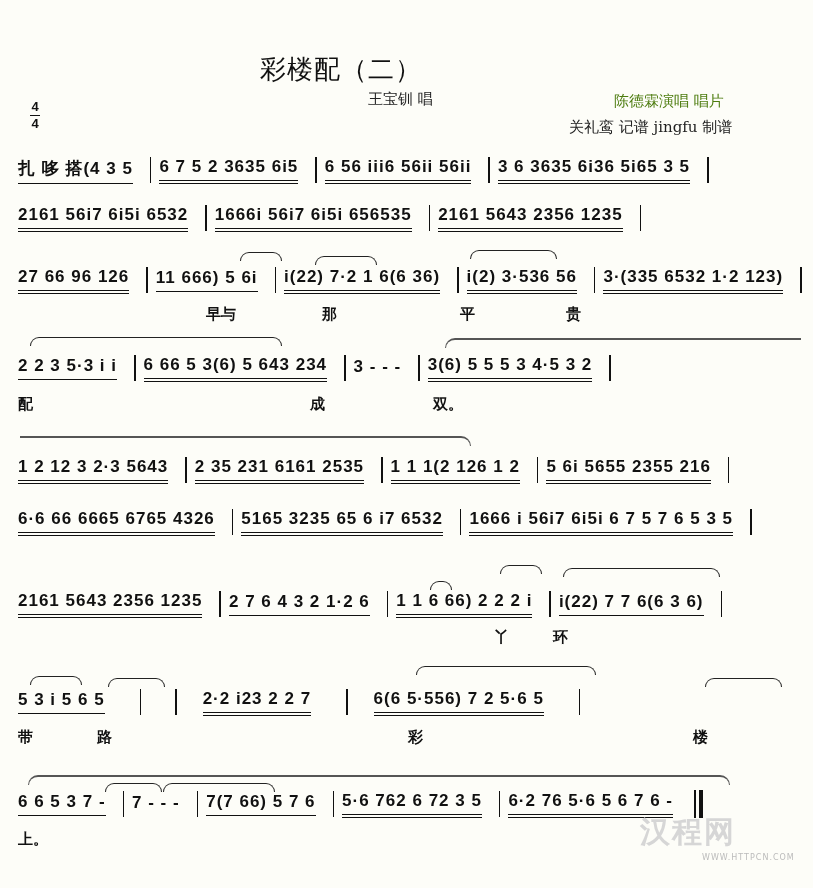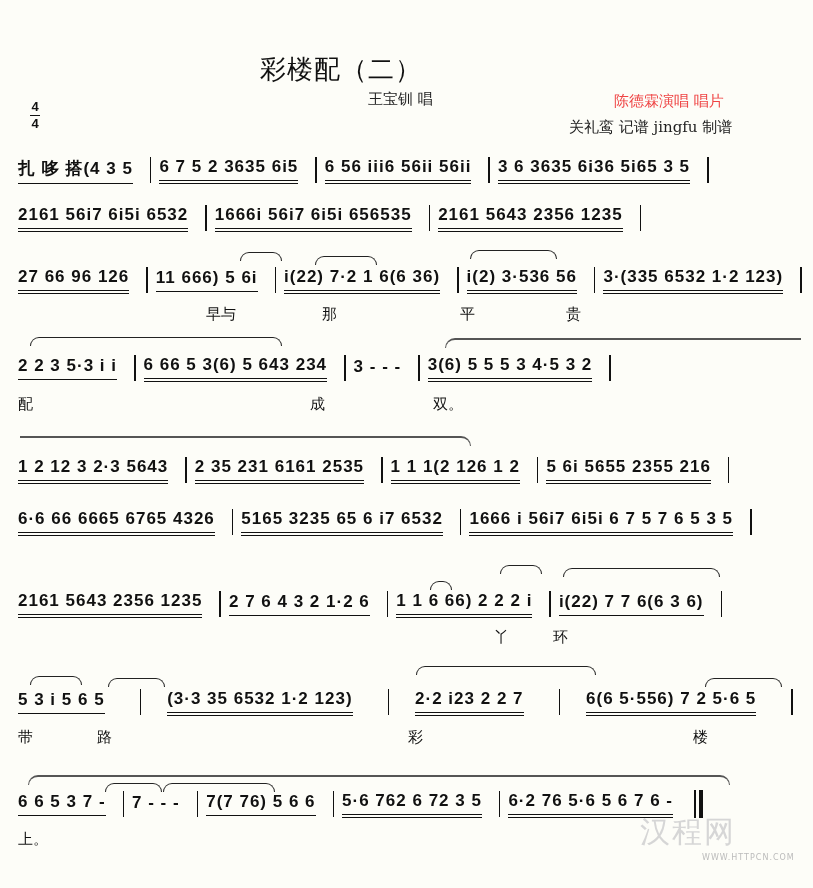--- a/index.html
+++ b/index.html
@@ -5,39 +5,39 @@
   html, body { margin:0; padding:0; }
   body {
     width:813px; height:888px; overflow:hidden; position:relative;
     background:#fdfdf8;
     font-family:"Liberation Sans", sans-serif;
     color:#111;
   }
   .title { position:absolute; left:0; width:682px; top:52px; text-align:center;
     font-family:"DejaVu Serif", serif; font-size:26px; letter-spacing:1px; }
   .singer { position:absolute; left:368px; top:90px; font-family:"DejaVu Serif", serif; font-size:15px; color:#222; }
-  .credit1 { position:absolute; left:614px; top:92px; font-family:"DejaVu Serif", serif; font-size:15px; color:#ef4444; }
+  .credit1 { position:absolute; left:614px; top:92px; font-family:"DejaVu Serif", serif; font-size:15px; color:#4d7c0f; }
   .credit2 { position:absolute; left:569px; top:118px; font-family:"DejaVu Serif", serif; font-size:15px; color:#222;text-align:right; }
   .timesig { position:absolute; left:30px; top:100px; font-weight:bold; font-size:13px; line-height:14px; text-align:center; }
   .timesig .bar { border-top:1.5px solid #111; width:10px; margin:1px 0; }
 
   .line { position:absolute; left:18px; height:28px; white-space:nowrap;
     font-weight:bold; font-size:17px; letter-spacing:1px; display:flex; align-items:center; }
   .measure { display:flex; align-items:flex-start; }
   .barline { display:inline-block; width:1.5px; height:26px; background:#111; margin:0 8px; }
   .grp { position:relative; margin-right:9px; padding-bottom:3px; }
   .u1 { border-bottom:1.5px solid #111; }
   .u2 { border-bottom:4px double #111; }
-  .lyric { position:absolute; font-family:"DejaVu Serif", serif; font-size:15px; font-weight:normal; color:#111; }
+  .lyric { position:absolute; font-family:"DejaVu Serif", serif; font-size:15px; font-weight:bold; color:#111; }
   .slur { position:absolute; border-top:1.5px solid #222; border-radius:10px 10px 0 0; height:8px; border-left:1.5px solid #222; border-right:1.5px solid #222; border-bottom:none; }
   .longslur { position:absolute; height:8px; border-top:2px solid #555; border-left:1.5px solid #555; border-radius:12px 0 0 0; }
   .final { display:inline-block; margin-left:12px; width:2px; height:28px; background:#111; }
   .final.thick { width:4px; margin-left:3px; }
   .watermark { position:absolute; left:640px; top:812px; color:#c9c9c9; font-family:"DejaVu Sans", sans-serif; }
-  .watermark .wm-logo { font-size:30px; font-weight:normal; letter-spacing:2px; color:#d6d6d6; }
+  .watermark .wm-logo { font-size:30px; font-weight:bold; letter-spacing:2px; color:#d6d6d6; }
   .watermark .wm-url { font-size:8px; letter-spacing:1px; margin-left:62px; color:#bbb; }
 </style>
 </head>
 <body>
 
 <div class="title">彩楼配（二）</div>
 <div class="singer">王宝钏 唱</div>
 <div class="credit1">陈德霖演唱 唱片</div>
 <div class="credit2">关礼鸾 记谱 jingfu 制谱</div>
 <div class="timesig">
@@ -195,23 +195,20 @@
 
 <div class="slur" style="left:30px; top:676px; width:50px;"></div>
 <div class="slur" style="left:108px; top:678px; width:55px;"></div>
 <div class="slur" style="left:416px; top:666px; width:178px;"></div>
 <div class="slur" style="left:705px; top:678px; width:75px;"></div>
 <div class="line" style="top:688px;gap:18px;">
   <span class="measure">
       <span class="grp u1">5 3 i 5 6 5</span>
     </span>
   <span class="barline"></span>
-  <span class="measure">
-      <span class="grp u2">(3·3 35 6532 1·2 123)</span>
-    </span>
   <span class="barline"></span>
   <span class="measure">
       <span class="grp u2">2·2 i23 2 2 7</span>
     </span>
   <span class="barline"></span>
   <span class="measure">
       <span class="grp u2">6(6 5·556) 7 2 5·6 5</span>
     </span>
   <span class="barline"></span>
 </div>
@@ -226,21 +223,21 @@
 <div class="line" style="top:790px;">
   <span class="measure">
       <span class="grp u1">6 6 5 3 7 -</span>
     </span>
   <span class="barline"></span>
   <span class="measure">
       <span class="grp">7 - - -</span>
     </span>
   <span class="barline"></span>
   <span class="measure">
-      <span class="grp u1">7(7 76) 5 6 6</span>
+      <span class="grp u1">7(7 66) 5 7 6</span>
     </span>
   <span class="barline"></span>
   <span class="measure">
       <span class="grp u2">5·6 762 6 72 3 5</span>
     </span>
   <span class="barline"></span>
   <span class="measure">
       <span class="grp u2">6·2 76 5·6 5 6 7 6 -</span>
     </span>
   <span class="final"></span>

